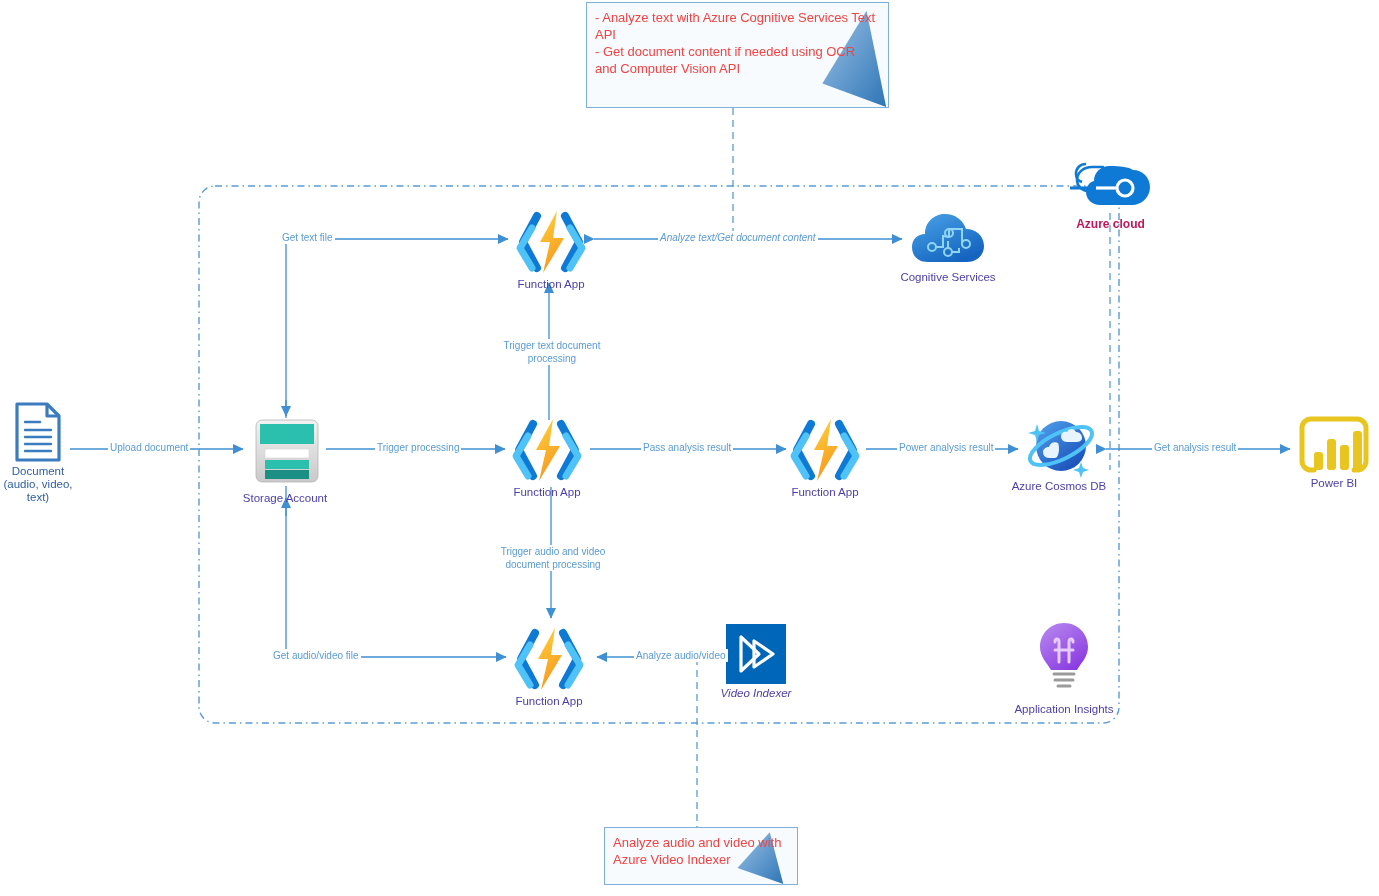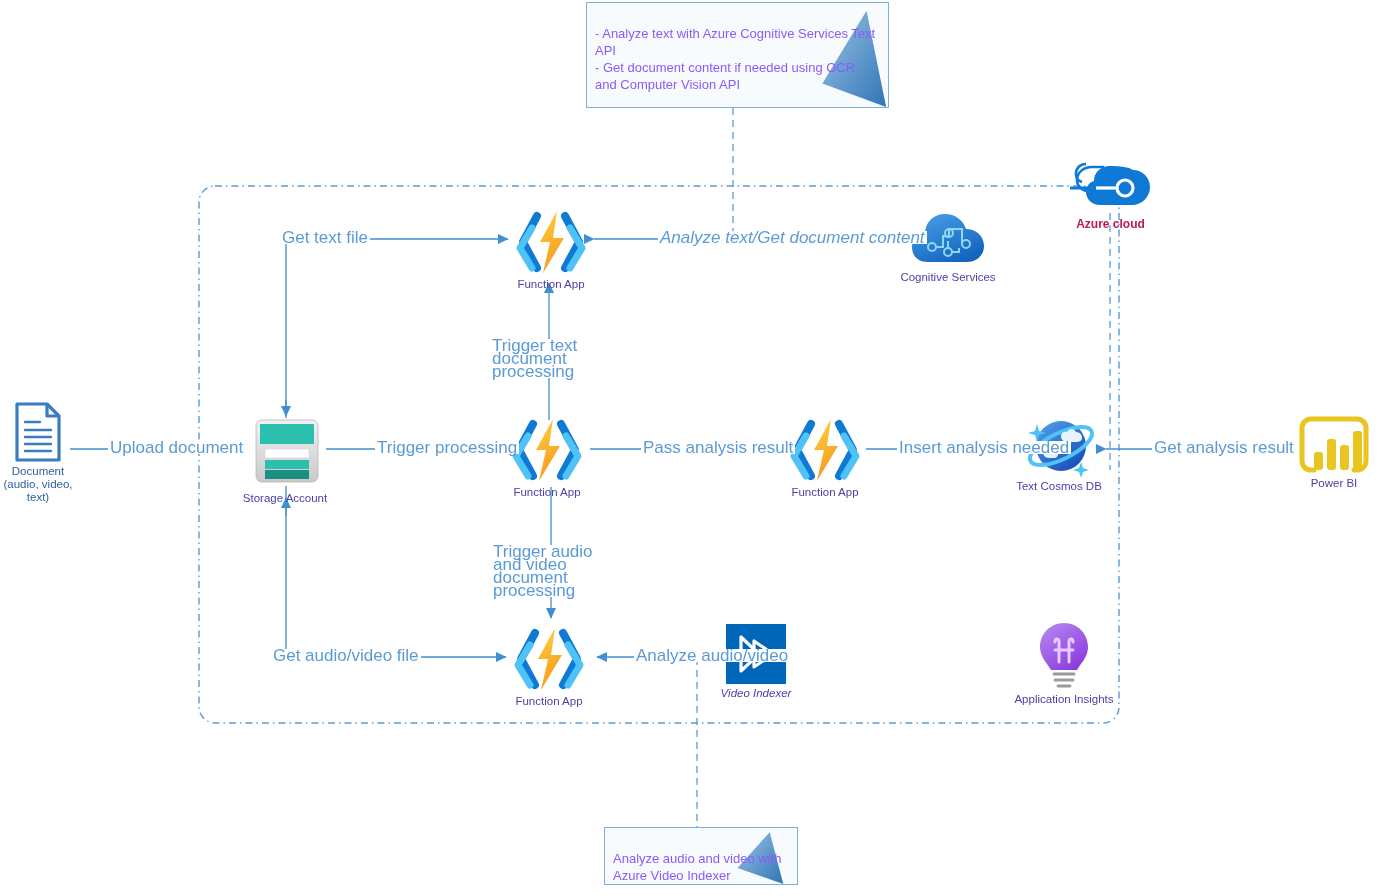--- a/index.html
+++ b/index.html
@@ -20,24 +20,24 @@
   svg.layer {
     position: absolute;
     left: 0;
     top: 0;
     width: 1379px;
     height: 896px;
   }
   .edge-label {
     position: absolute;
     color: #5b9bd5;
-    font-size: 17px;
+    font-size: 10px;
     line-height: 13px;
     white-space: nowrap;
-    text-align: left;
+    text-align: center;
     background: #ffffff;
     padding: 0 2px;
   }
   .edge-label.wrap {
     white-space: normal;
     width: 120px;
   }
   .node {
     position: absolute;
     text-align: center;
@@ -61,27 +61,26 @@
   }
   .callout {
     position: absolute;
     background: #f7fbfe;
     border: 1px solid #7fb0dc;
     box-sizing: border-box;
     overflow: hidden;
   }
   .callout-text {
     position: relative;
-    color: #8b5cf6;
+    color: #ef4444;
     font-size: 13px;
     line-height: 17px;
     padding: 6px 8px 0 8px;
     white-space: pre-line;
     z-index: 2;
-    margin-top: 16px;
   }
   .callout-tail {
     position: absolute;
     right: 0;
     bottom: 0;
     width: 100%;
     height: 100%;
     z-index: 1;
   }
   .icon-wrap {
@@ -280,21 +279,21 @@
 
   <div class="node" style="left:1008px; top:414px; width:102px;">
     <svg class="icon-wrap" width="80" height="66" viewBox="0 0 80 66">
       <circle cx="42" cy="32" r="25" fill="url(#cosGrad)"></circle>
       <ellipse cx="42" cy="32" rx="34" ry="13" transform="rotate(-26 42 32)" fill="none" stroke="#4fc3f7" stroke-width="4"></ellipse>
       <path d="M30,44 C26,44 24,41 24,38 C24,35 27,33 30,33 C31,29 35,27 39,29 C41,33 40,44 36,44 Z" fill="#e8f4fd"></path>
       <path d="M48,28 C44,28 42,25 42,22 C42,19 45,17 48,18 C50,14 55,14 57,18 C61,18 63,21 63,24 C63,27 60,28 57,28 Z" fill="#e8f4fd"></path>
       <path d="M18,10 L20,17 L27,19 L20,21 L18,28 L16,21 L9,19 L16,17 Z" fill="#4fc3f7"></path>
       <path d="M62,48 L64,54 L70,56 L64,58 L62,64 L60,58 L54,56 L60,54 Z" fill="#4fc3f7"></path>
     </svg>
-    <div class="node-label" style="margin-top:0px;">Text Cosmos DB</div>
+    <div class="node-label" style="margin-top:0px;">Azure Cosmos DB</div>
   </div>
 
   <div class="node" style="left:1289px; top:415px; width:90px;">
     <svg class="icon-wrap" width="74" height="62" viewBox="0 0 74 62">
       <path d="M14,4 L60,4 C65,4 69,8 69,13 L69,46 C69,51 65,55 60,55 L57,55
                M14,4 C9,4 5,8 5,13 L5,46 C5,51 9,55 14,55 L17,55" fill="none" stroke="#e8c51f" stroke-width="5" stroke-linecap="round"></path>
       <rect x="17" y="37" width="9" height="18" rx="3" fill="#e8c51f"></rect>
       <rect x="30" y="24" width="9" height="31" rx="3" fill="#e8c51f"></rect>
       <rect x="43" y="30" width="9" height="25" rx="3" fill="#e8c51f"></rect>
       <rect x="56" y="16" width="9" height="39" rx="3" fill="#e8c51f"></rect>
@@ -318,36 +317,36 @@
         <path d="M22,22 C22,18 26,18 26,22 L26,42"></path>
         <path d="M40,22 C40,18 36,18 36,22 L36,42"></path>
         <line x1="22" y1="30" x2="40" y2="30"></line>
       </g>
       <g stroke="#9a9a9a" stroke-width="3" stroke-linecap="round">
         <line x1="21" y1="54" x2="41" y2="54"></line>
         <line x1="22" y1="60" x2="40" y2="60"></line>
         <line x1="25" y1="66" x2="37" y2="66"></line>
       </g>
     </svg>
-    <div class="node-label" style="margin-top:1px;text-align:center;">Application Insights</div>
+    <div class="node-label" style="margin-top:11px;text-align:center;">Application Insights</div>
   </div>
 
   <div class="edge-label" style="left:108px; top:441px;">Upload document</div>
 
   <div class="edge-label" style="left:280px; top:231px;">Get text file</div>
 
   <div class="edge-label" style="left:658px; top:231px;font-style:italic;">Analyze text/Get document content</div>
 
   <div class="edge-label wrap" style="left:490px; top:339px;">Trigger text document processing</div>
 
   <div class="edge-label" style="left:375px; top:441px;">Trigger processing</div>
 
   <div class="edge-label" style="left:641px; top:441px;">Pass analysis result</div>
 
-  <div class="edge-label" style="left:897px; top:441px;">Insert analysis needed</div>
+  <div class="edge-label" style="left:897px; top:441px;">Power analysis result</div>
 
   <div class="edge-label" style="left:1152px; top:441px;">Get analysis result</div>
 
   <div class="edge-label wrap" style="left:491px; top:545px;">Trigger audio and video document processing</div>
 
   <div class="edge-label" style="left:271px; top:649px;">Get audio/video file</div>
 
   <div class="edge-label" style="left:634px; top:649px;">Analyze audio/video</div>
 
 </div>

